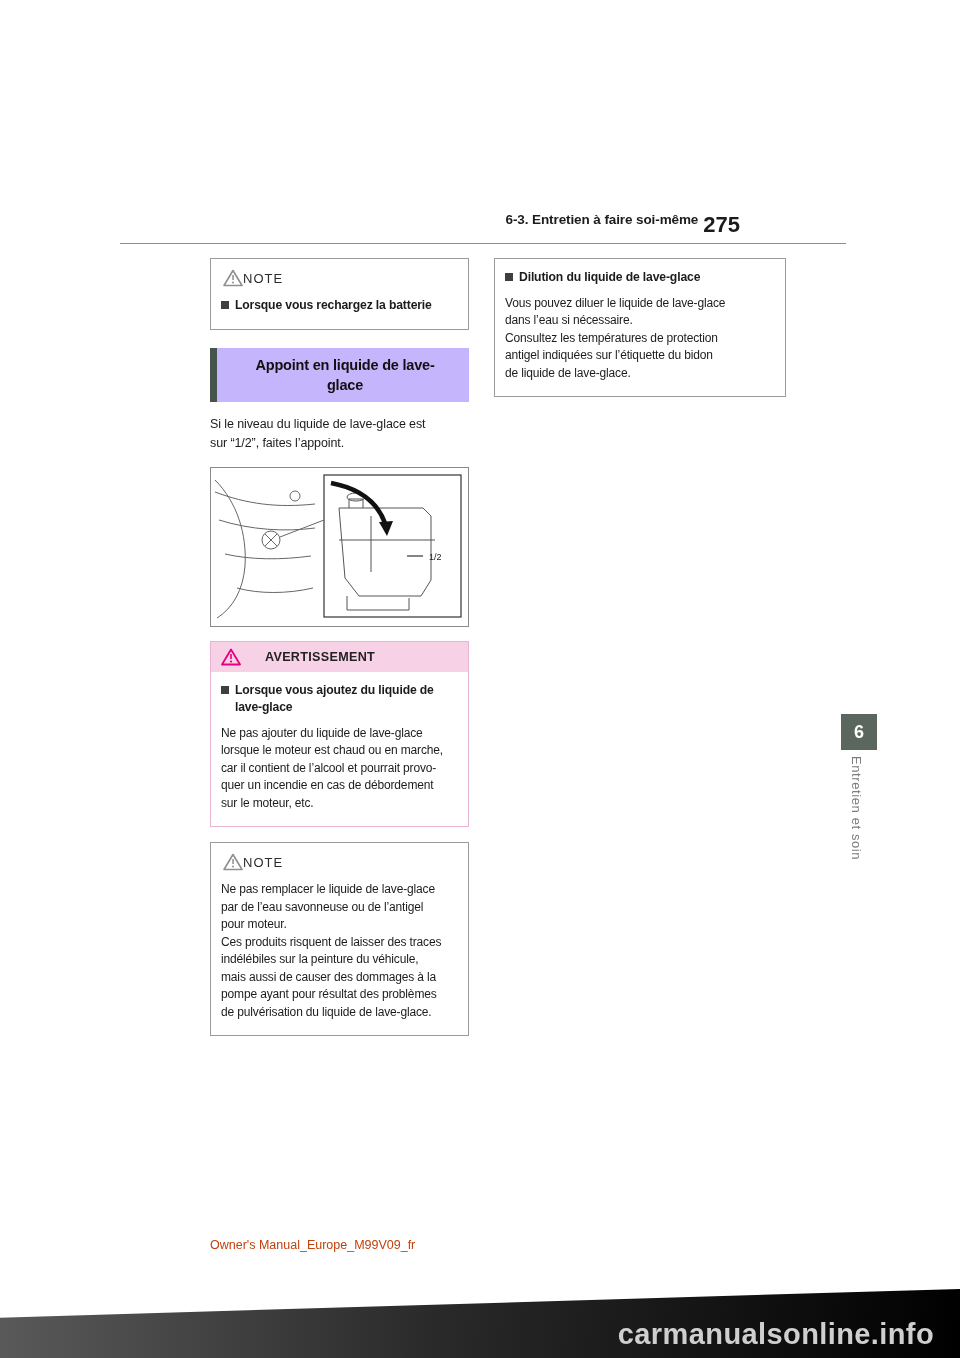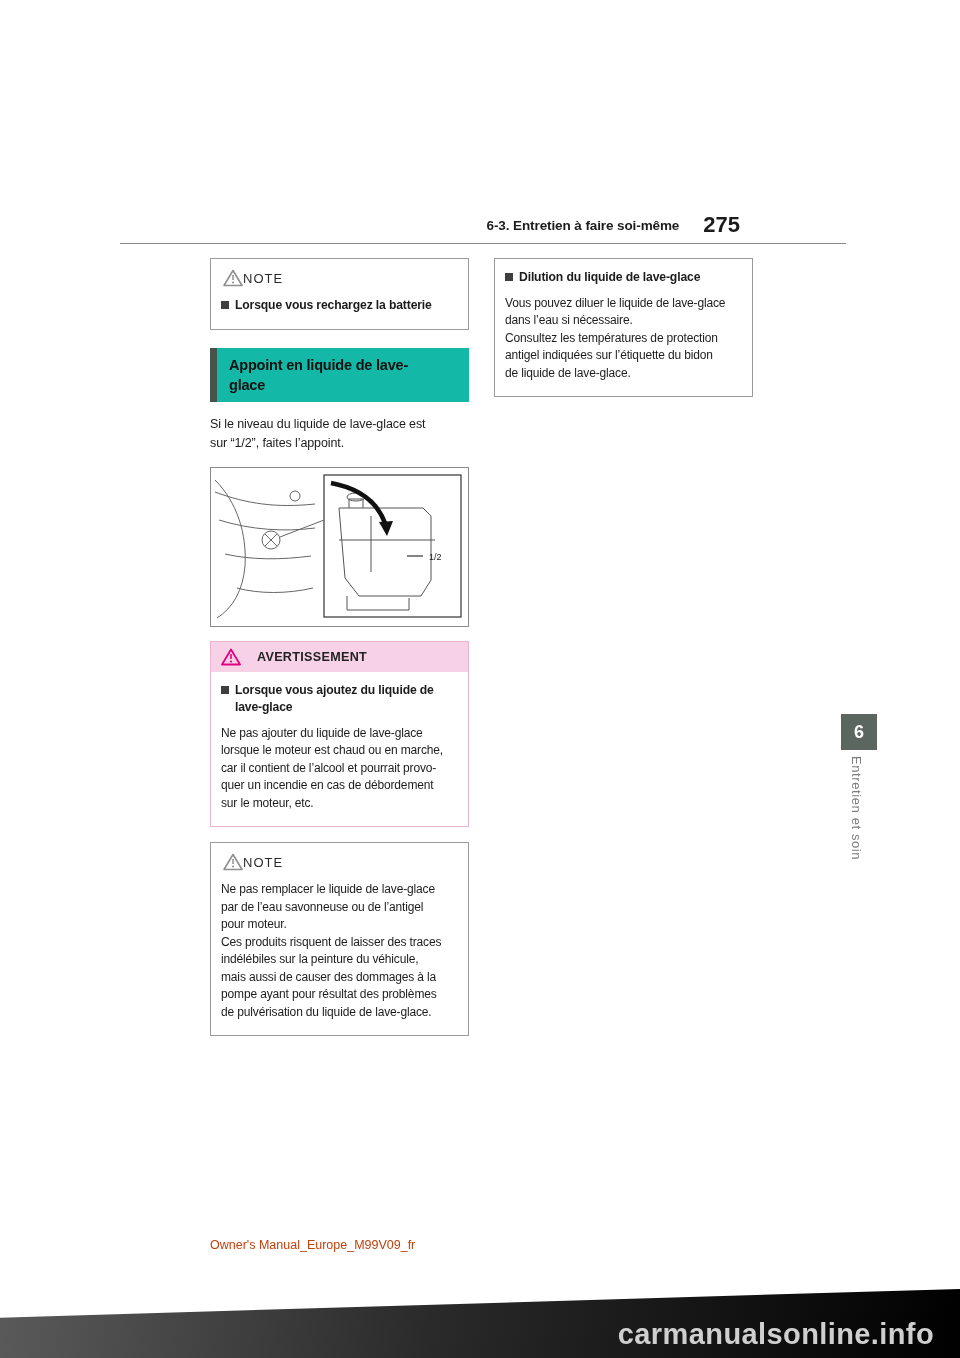--- a/index.html
+++ b/index.html
@@ -2,50 +2,50 @@
 <html><head>
 <meta charset="utf-8">
 <style>
   html,body{margin:0;padding:0;background:#fff;}
   .page{
     position:relative;width:960px;height:1358px;background:#fff;overflow:hidden;
     font-family:"Liberation Sans",sans-serif;color:#1c1c1c;
   }
   
   .header-row{position:absolute;top:212px;left:0;width:740px;display:flex;
-    justify-content:flex-end;align-items:center;gap:24px;}
+    justify-content:flex-end;align-items:flex-start;gap:5px;}
   .section-title{font-weight:bold;font-size:13.5px;letter-spacing:-.1px;}
   .page-number{font-weight:bold;font-size:22px;}
   .header-rule{position:absolute;top:243px;left:120px;width:726px;height:1px;background:#8c8c8c;}
   
   .col-left{position:absolute;left:210px;top:258px;width:259px;}
-  .col-right{position:absolute;left:494px;top:258px;width:259px;border-radius:18px;}
+  .col-right{position:absolute;left:494px;top:258px;width:292px;border-radius:18px;}
   
   .body{font-size:12px;line-height:17.5px;letter-spacing:-.15px;white-space:pre-line;margin:8px 0 0;}
   .h-row{display:flex;gap:6px;align-items:flex-start;}
   .sq{width:8px;height:8px;background:#3f3f3f;margin-top:4px;flex:none;}
   .h-text{font-weight:bold;font-size:12.2px;line-height:17.5px;letter-spacing:-.15px;white-space:pre-line;}
   
   .note-box{border:1px solid #9b9b9b;padding:10px 10px 14px;background:#fff;}
   .note-head{display:flex;align-items:center;margin:0 0 10px 2px;}
   .note-label{font-size:13px;color:#2b2b2b;letter-spacing:1px;}
   
   .plain-box{border:1px solid #9b9b9b;padding:10px 10px 14px;background:#fff;}
   
-  .section-heading{position:relative;margin-top:18px;background:#14b8a6;
-    padding:7px 8px 7px 19px;}
+  .section-heading{position:relative;margin-top:18px;background:#c4b5fd;
+    padding:7px 8px 7px 19px;text-align:center;}
   .section-heading .bar{position:absolute;left:0;top:0;bottom:0;width:7px;background:#47544c;}
   .section-heading .txt{font-weight:bold;font-size:14.5px;line-height:20px;letter-spacing:-.2px;white-space:pre-line;color:#111;}
   .intro{margin:13px 0 0;font-size:12.5px;line-height:19px;letter-spacing:-.1px;white-space:pre-line;}
   
   .figure{margin-top:14px;border:1px solid #8a8a8a;height:158px;background:#fff;}
   .figure svg{display:block;}
   
   .warning-box{margin-top:14px;border:1px solid #e8b4d0;background:#fff;}
-  .warning-head{background:#f7d2e6;display:flex;align-items:center;gap:16px;padding:6px 10px;}
+  .warning-head{background:#f7d2e6;display:flex;align-items:center;gap:24px;padding:6px 10px;}
   .warning-label{font-weight:bold;font-size:12.6px;color:#222;letter-spacing:.3px;}
   .warning-content{padding:10px 10px 14px;}
   .note-box-2{margin-top:15px;}
   
   .chapter-tab{position:absolute;left:841px;top:714px;width:36px;height:36px;background:#5a665e;
     color:#fff;display:flex;align-items:center;justify-content:center;font-size:18px;font-weight:bold;}
   .chapter-label{position:absolute;left:849px;top:756px;writing-mode:vertical-rl;text-orientation:sideways;
     font-size:13px;color:#7d7d7d;letter-spacing:.6px;}
   
   .doc-id{position:absolute;left:210px;top:1238px;font-size:12.5px;color:#c2410c;}

